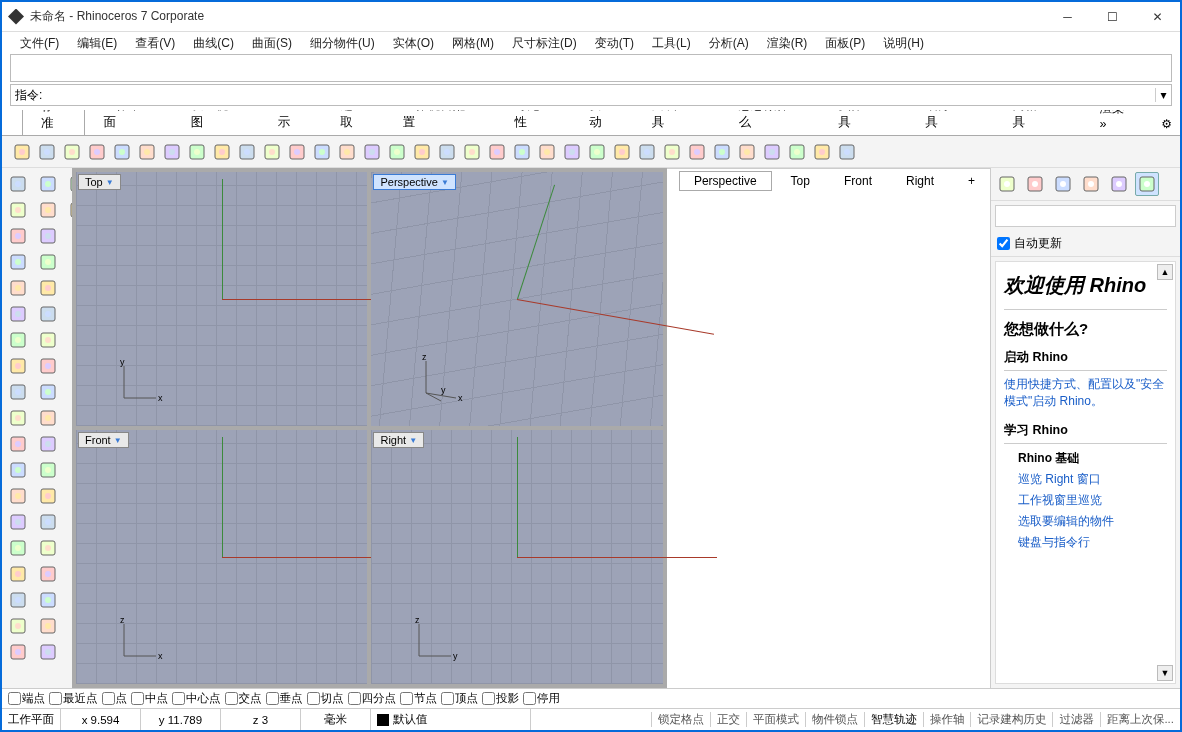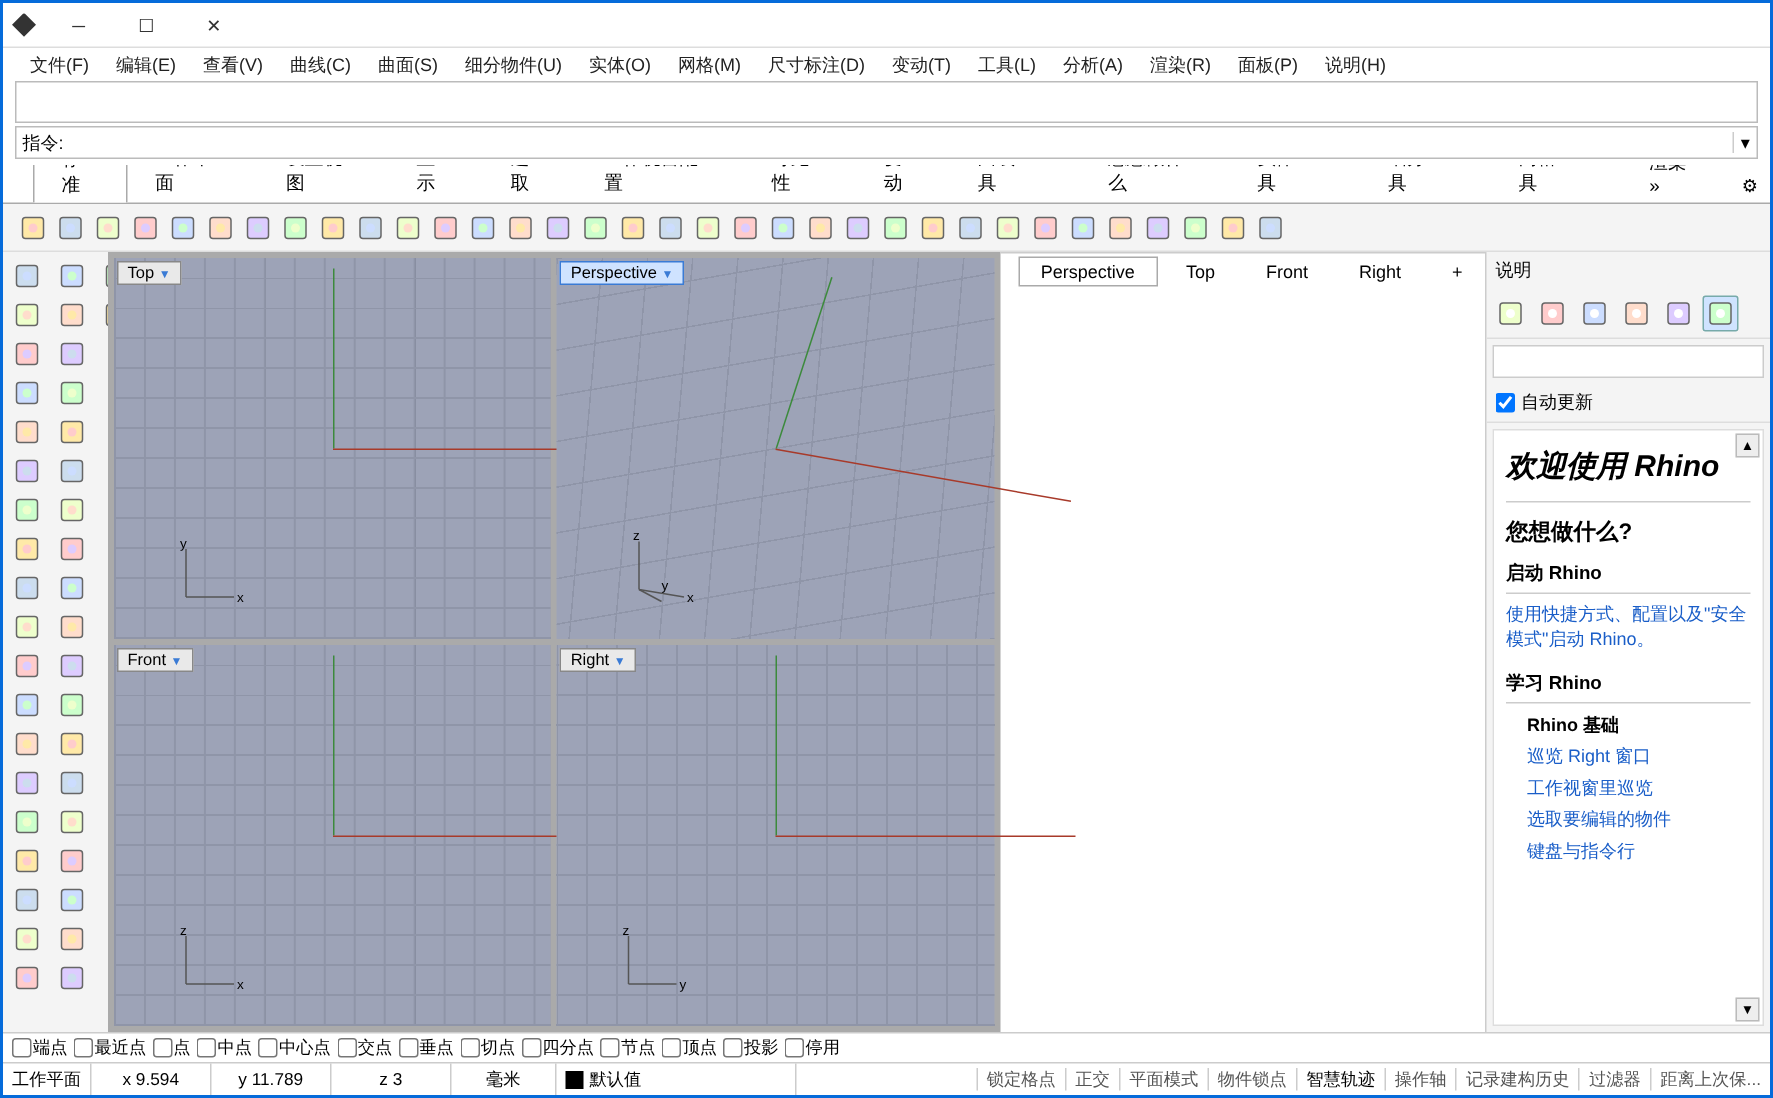--- a/index.html
+++ b/index.html
@@ -69,20 +69,21 @@
   .statusbar .tog { padding:0 6px; }
   .statusbar .tog.on { color:#000; font-weight:500;}
   .statusbar .tog.off { color:#555;}
   .caret { font-size:8px; color:#3a7bd5;}
 </style>
 </head>
 <body>
 
 <div class="titlebar">
   <span class="logo"></span>
+  <span class="title">未命名 - Rhinoceros 7 Corporate</span>
   <div class="winbtn">─</div>
   <div class="winbtn">☐</div>
   <div class="winbtn close">✕</div>
 </div>
 
 <div class="menubar" id="menubar">
     <div>文件(F)</div>
     <div>编辑(E)</div>
     <div>查看(V)</div>
     <div>曲线(C)</div>
@@ -643,21 +644,20 @@
     <div class="vptabs" id="vptabs">
         <div class="t active">Perspective</div>
         <div class="t">Top</div>
         <div class="t">Front</div>
         <div class="t">Right</div>
         <div class="t">+</div>
       </div>
   </div>
 
   <div class="rightpanel">
-    <div class="hdr">说明</div>
     <div class="iconrow" id="panelicons">
         <div class="tbtn">
           <svg viewBox="0 0 18 18">
             <rect x="2" y="2" width="14" height="14" rx="2" fill="#efc" stroke="#666"></rect>
             <circle cx="9" cy="9" r="3" fill="#fff"></circle>
           </svg>
         </div>
         <div class="tbtn">
           <svg viewBox="0 0 18 18">
             <rect x="2" y="2" width="14" height="14" rx="2" fill="#fcc" stroke="#666"></rect>

